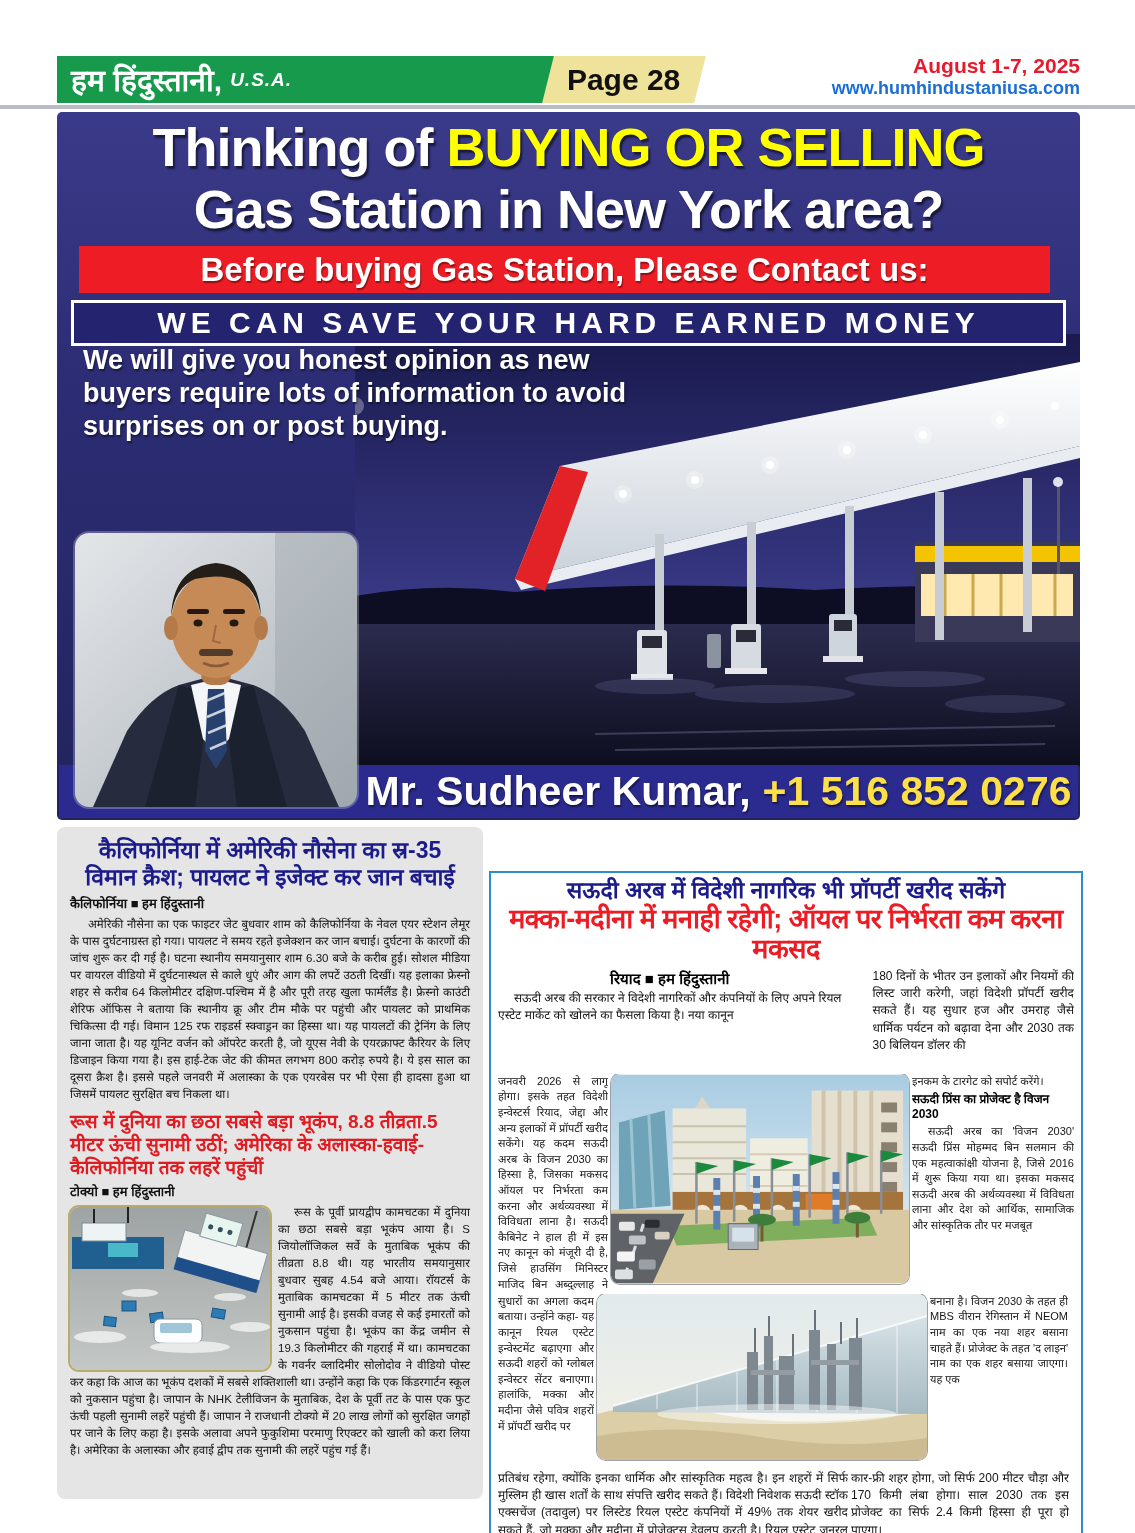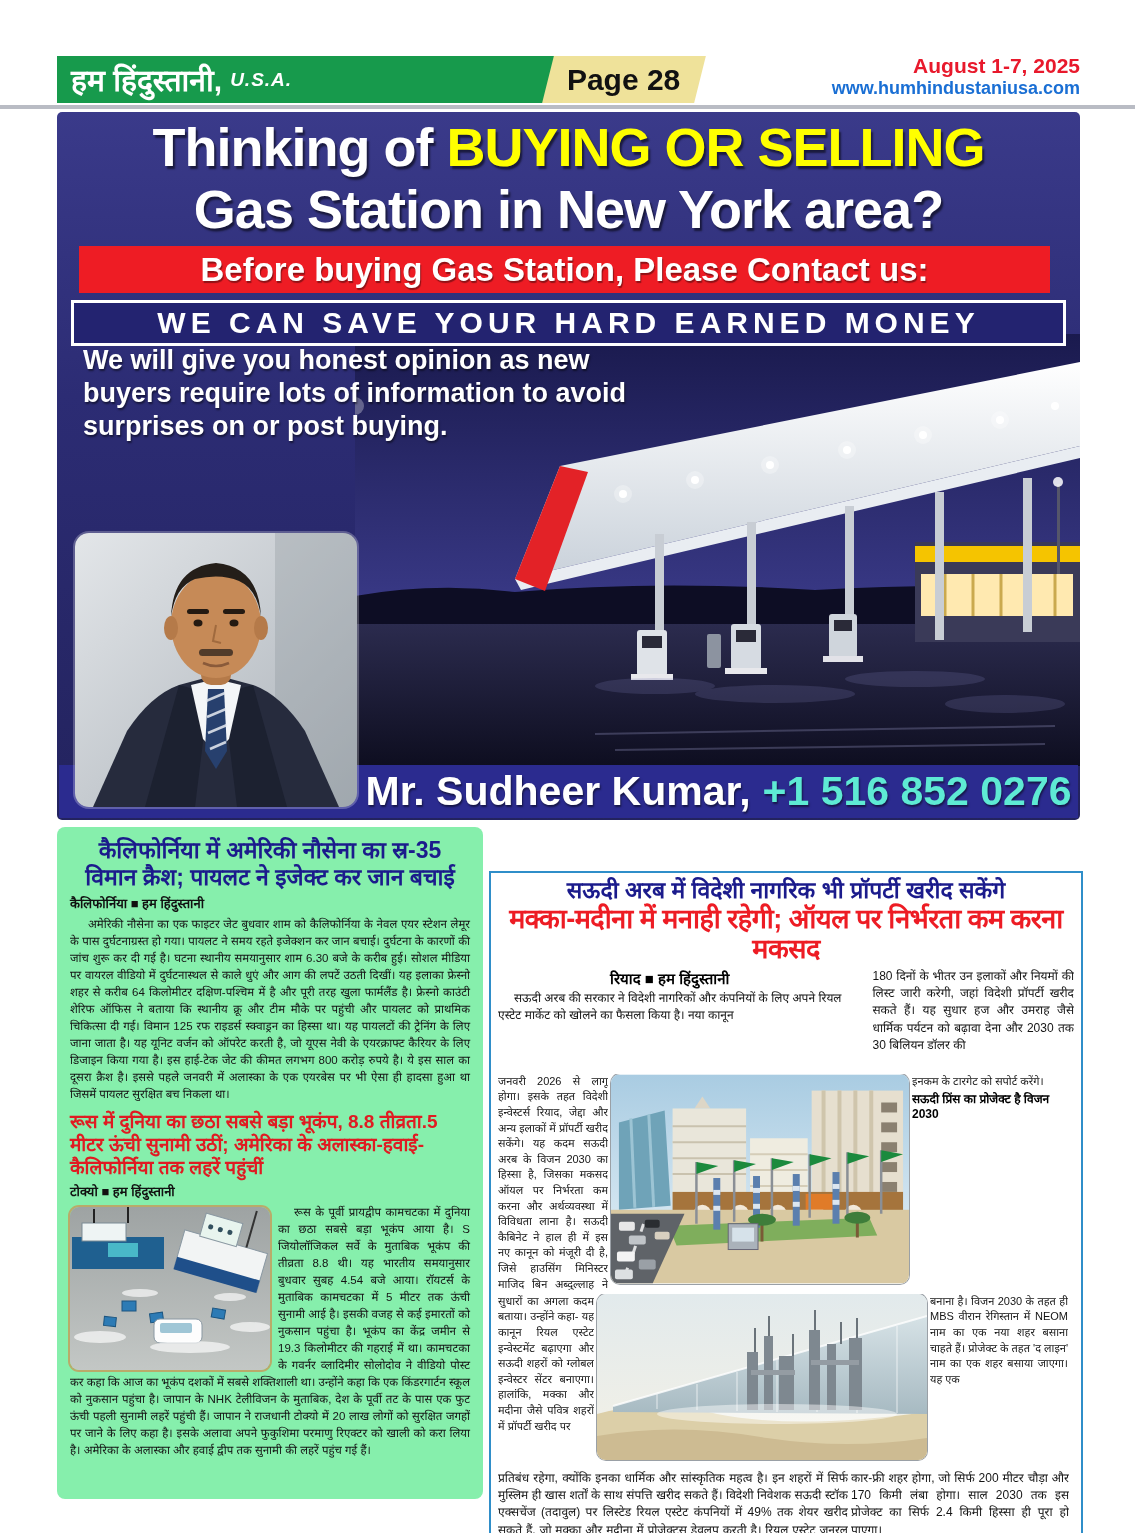--- a/index.html
+++ b/index.html
@@ -36,24 +36,24 @@
   .ad-save{top:188px;left:14px;right:14px;height:40px;background:#232370;border:3px solid #ffffff;
     color:#fff;font-size:30px;font-weight:bold;text-align:center;line-height:40px;letter-spacing:5px;}
   .ad-photo{top:222px;left:298px;width:725px;height:432px;}
   .ad-pitch{top:232px;left:26px;width:545px;color:#fff;font-size:27px;font-weight:bold;line-height:1.23;
     text-shadow:1px 2px 2px rgba(0,0,0,.5);}
   .agent{top:421px;left:18px;width:282px;height:274px;border-radius:14px;overflow:hidden;
     box-shadow:0 0 0 2px rgba(255,255,255,.25);z-index:3;}
   .ad-strip{top:653px;left:2px;right:2px;height:53px;background:#2b2b8f;z-index:2;
     display:flex;align-items:center;justify-content:center;padding-left:300px;box-sizing:border-box;}
   .ad-strip .nm{color:#fff;font-size:41px;font-weight:bold;text-shadow:1px 2px 2px rgba(0,0,0,.5);}
-  .ad-strip .ph{color:#5eead4;font-size:41px;font-weight:bold;margin-left:12px;text-shadow:1px 2px 2px rgba(0,0,0,.5);}
+  .ad-strip .ph{color:#fde047;font-size:41px;font-weight:bold;margin-left:12px;text-shadow:1px 2px 2px rgba(0,0,0,.5);}
 
   
-  .leftcol{left:57px;top:827px;width:426px;height:672px;background:#86efac;border-radius:8px;
+  .leftcol{left:57px;top:827px;width:426px;height:672px;background:#e5e5e5;border-radius:8px;
     box-sizing:border-box;padding:8px 13px;overflow:hidden;}
   .h-blue{color:#1b1b8c;font-weight:bold;font-size:23px;line-height:1.18;text-align:center;margin:2px 0 3px;}
   .h-red{color:#e01b22;font-weight:bold;font-size:19px;line-height:1.2;text-align:left;margin:8px 0 2px;}
   .byline{font-weight:bold;font-size:13px;color:#111;text-align:left;margin:2px 0 4px;}
   .body-txt{font-size:11.5px;line-height:1.48;color:#141414;text-align:justify;text-indent:18px;margin:0;}
   .ship{float:left;width:200px;height:163px;margin:3px 8px 2px 0;border-radius:9px;overflow:hidden;
     box-shadow:0 0 0 2px #b9ab6a;}
 
   
   .rightcol{left:489px;top:871px;width:594px;height:678px;border:2px solid #2f8ec9;background:#fff;
@@ -448,20 +448,21 @@
           <ellipse cx="248" cy="144" rx="13" ry="6" fill="#3e7d3a"></ellipse>
         </g>
 
         <rect x="118" y="150" width="30" height="26" fill="#aab2ba" stroke="#667"></rect>
         <rect x="122" y="154" width="22" height="14" fill="#d6e2ea"></rect>
       </svg>
     </div>
     <div class="rowB-c3">
       <p class="rtxt narrow">इनकम के टारगेट को सपोर्ट करेंगे।</p>
       <div class="subhead">सऊदी प्रिंस का प्रोजेक्ट है विजन 2030</div>
+      <p class="rtxt narrow ind">सऊदी अरब का 'विजन 2030' सऊदी प्रिंस मोहम्मद बिन सलमान की एक महत्वाकांक्षी योजना है, जिसे 2016 में शुरू किया गया था। इसका मकसद सऊदी अरब की अर्थव्यवस्था में विविधता लाना और देश को आर्थिक, सामाजिक और सांस्कृतिक तौर पर मजबूत</p>
     </div>
   </div>
 
   <div class="rrow" style="height:172px;margin-top:4px;">
     <div class="rowC-c1">
       <p class="rtxt narrow">सुधारों का अगला कदम बताया। उन्होंने कहा- यह कानून रियल एस्टेट इन्वेस्टमेंट बढ़ाएगा और सऊदी शहरों को ग्लोबल इन्वेस्टर सेंटर बनाएगा। हालांकि, मक्का और मदीना जैसे पवित्र शहरों में प्रॉपर्टी खरीद पर</p>
     </div>
     <div class="imgframe" style="width:330px;height:166px;">
       <svg viewBox="0 0 330 166" width="330" height="166">
         <defs>

